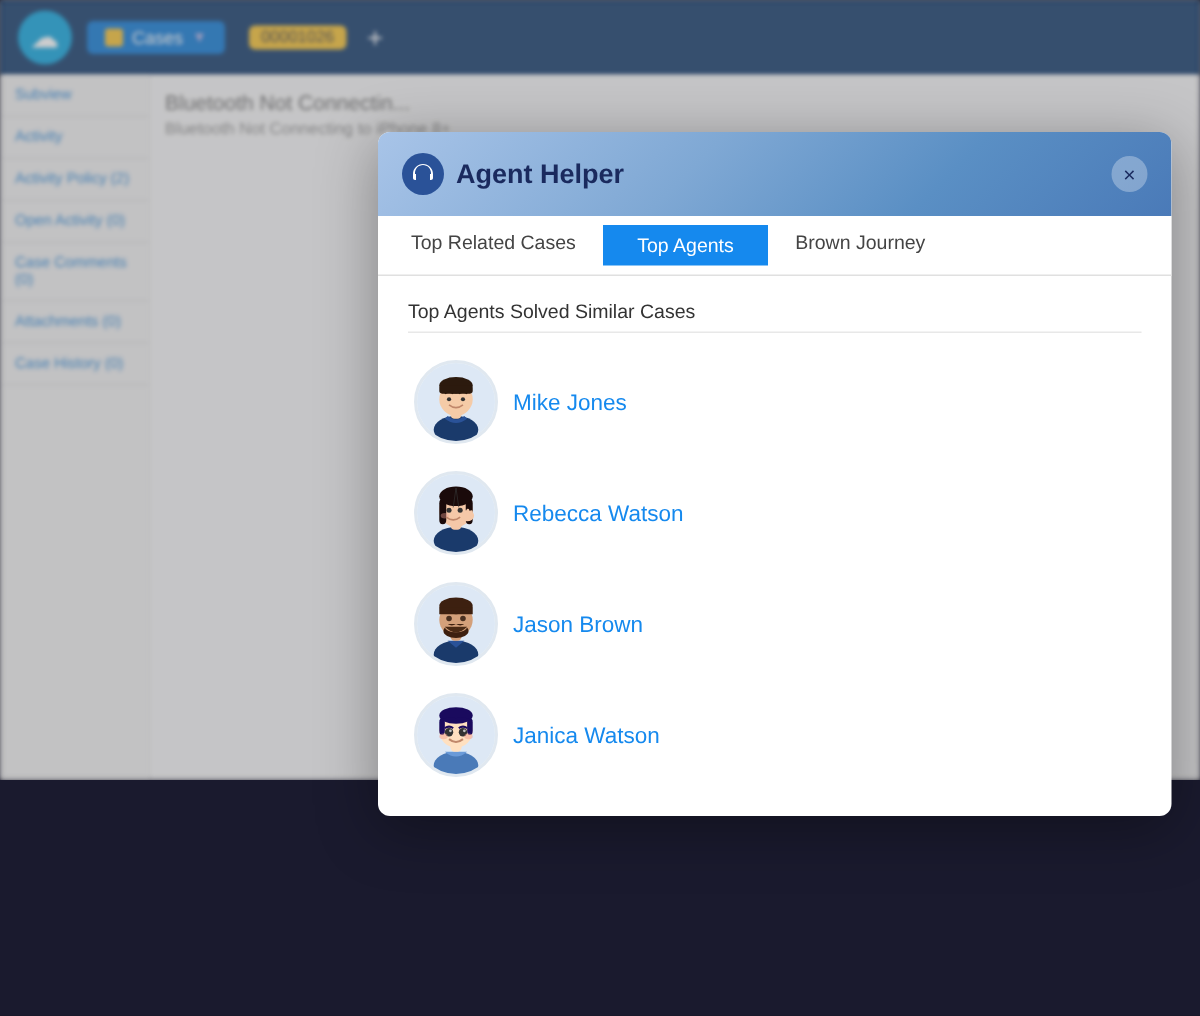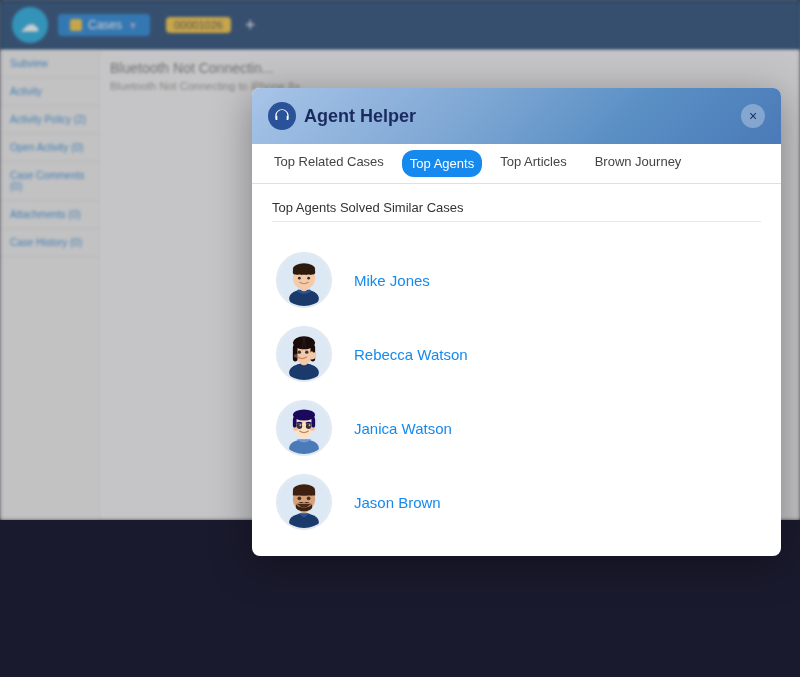--- a/index.html
+++ b/index.html
@@ -205,49 +205,49 @@
       padding: 10px 14px;
       font-size: 13px;
       color: #444;
       cursor: pointer;
       border-bottom: 2px solid transparent;
       white-space: nowrap;
     }
     .tab.active {
       background: #1589ee;
       color: white;
-      border-radius: 12px;
+      border-radius: 0;
       margin: 6px 4px;
-      padding: 6px 8px;
+      padding: 6px 23px;
       border-bottom: none;
     }
 
     
     .modal-body {
       padding: 16px 20px 20px;
     }
     .section-title {
       font-size: 13px;
       color: #333;
       font-weight: 500;
-      margin-bottom: 24px;
+      margin-bottom: 12px;
       padding-bottom: 6px;
       border-bottom: 1px solid #e8e8e8;
     }
 
     
     .agent-list {
       display: flex;
       flex-direction: column;
       gap: 6px;
     }
     .agent-item {
       display: flex;
       align-items: center;
-      gap: 22px;
+      gap: 10px;
       padding: 6px 4px;
     }
     .agent-avatar {
       width: 56px;
       height: 56px;
       border-radius: 50%;
       border: 2px solid #e0e8f0;
       overflow: hidden;
       flex-shrink: 0;
       background: #e8f0f8;
@@ -312,21 +312,20 @@
         </svg>
       </div>
       <span class="modal-title">Agent Helper</span>
     </div>
     <button class="modal-close">×</button>
   </div>
 
   <div class="modal-tabs">
     <div class="tab">Top Related Cases</div>
     <div class="tab active">Top Agents</div>
-    <div class="tab">Top Articles</div>
     <div class="tab">Brown Journey</div>
   </div>
 
   <div class="modal-body">
     <div class="section-title">Top Agents Solved Similar Cases</div>
 
     <div class="agent-list">
 
       <div class="agent-item">
         <div class="agent-avatar">
@@ -382,56 +381,20 @@
 
             <circle cx="23" cy="26" r="1.8" fill="#333"></circle>
             <circle cx="31" cy="26" r="1.8" fill="#333"></circle>
 
             <ellipse cx="20" cy="30" rx="3" ry="2" fill="#f0a090" opacity="0.4"></ellipse>
 
             <path d="M21 31 Q26 35 31 31" stroke="#c0876a" stroke-width="1.2" fill="none"></path>
           </svg>
         </div>
         <span class="agent-name">Rebecca Watson</span>
-      </div>
-
-      <div class="agent-item">
-        <div class="agent-avatar">
-          <svg class="avatar-svg" viewBox="0 0 56 56" xmlns="http://www.w3.org/2000/svg">
-            <circle cx="28" cy="28" r="28" fill="#dde8f5"></circle>
-
-            <ellipse cx="28" cy="50" rx="16" ry="10" fill="#4a7ab8"></ellipse>
-
-            <path d="M20 40 Q28 47 36 40" fill="#6a9ad8"></path>
-
-            <rect x="24" y="33" width="8" height="7" rx="3" fill="#ffe0c0"></rect>
-
-            <circle cx="28" cy="25" r="12" fill="#ffe0c0"></circle>
-
-            <ellipse cx="28" cy="14" rx="12" ry="6" fill="#1a0a5e"></ellipse>
-            <rect x="16" y="16" width="4" height="12" rx="3" fill="#1a0a5e"></rect>
-            <rect x="36" y="16" width="4" height="12" rx="3" fill="#1a0a5e"></rect>
-
-            <path d="M16 18 Q22 14 28 16 Q34 14 40 18" fill="#1a0a5e"></path>
-
-            <circle cx="23" cy="26" r="3" fill="#333"></circle>
-            <circle cx="33" cy="26" r="3" fill="#333"></circle>
-            <circle cx="24" cy="25" r="1" fill="white" opacity="0.7"></circle>
-            <circle cx="34" cy="25" r="1" fill="white" opacity="0.7"></circle>
-
-            <path d="M20 23 Q23 21 26 23" stroke="#1a0a5e" stroke-width="1.5" fill="none"></path>
-            <path d="M30 23 Q33 21 36 23" stroke="#1a0a5e" stroke-width="1.5" fill="none"></path>
-
-            <ellipse cx="19" cy="29" rx="3" ry="2" fill="#f0a090" opacity="0.5"></ellipse>
-            <ellipse cx="37" cy="29" rx="3" ry="2" fill="#f0a090" opacity="0.5"></ellipse>
-
-            <path d="M23 31 Q28 35 33 31" stroke="#c0876a" stroke-width="1.5" fill="none"></path>
-          </svg>
-        </div>
-        <span class="agent-name">Janica Watson</span>
       </div>
 
       <div class="agent-item">
         <div class="agent-avatar">
           <svg class="avatar-svg" viewBox="0 0 56 56" xmlns="http://www.w3.org/2000/svg">
             <circle cx="28" cy="28" r="28" fill="#dde8f5"></circle>
 
             <ellipse cx="28" cy="50" rx="16" ry="10" fill="#1a3a6b"></ellipse>
 
             <path d="M22 40 L28 45 L34 40" fill="#2a5298"></path>
@@ -452,15 +415,51 @@
             <circle cx="23" cy="24" r="2" fill="#4a3020"></circle>
             <circle cx="33" cy="24" r="2" fill="#4a3020"></circle>
 
             <path d="M19 20 Q23 18 27 20" stroke="#3d2010" stroke-width="2" fill="none"></path>
             <path d="M29 20 Q33 18 37 20" stroke="#3d2010" stroke-width="2" fill="none"></path>
           </svg>
         </div>
         <span class="agent-name">Jason Brown</span>
       </div>
 
+      <div class="agent-item">
+        <div class="agent-avatar">
+          <svg class="avatar-svg" viewBox="0 0 56 56" xmlns="http://www.w3.org/2000/svg">
+            <circle cx="28" cy="28" r="28" fill="#dde8f5"></circle>
+
+            <ellipse cx="28" cy="50" rx="16" ry="10" fill="#4a7ab8"></ellipse>
+
+            <path d="M20 40 Q28 47 36 40" fill="#6a9ad8"></path>
+
+            <rect x="24" y="33" width="8" height="7" rx="3" fill="#ffe0c0"></rect>
+
+            <circle cx="28" cy="25" r="12" fill="#ffe0c0"></circle>
+
+            <ellipse cx="28" cy="14" rx="12" ry="6" fill="#1a0a5e"></ellipse>
+            <rect x="16" y="16" width="4" height="12" rx="3" fill="#1a0a5e"></rect>
+            <rect x="36" y="16" width="4" height="12" rx="3" fill="#1a0a5e"></rect>
+
+            <path d="M16 18 Q22 14 28 16 Q34 14 40 18" fill="#1a0a5e"></path>
+
+            <circle cx="23" cy="26" r="3" fill="#333"></circle>
+            <circle cx="33" cy="26" r="3" fill="#333"></circle>
+            <circle cx="24" cy="25" r="1" fill="white" opacity="0.7"></circle>
+            <circle cx="34" cy="25" r="1" fill="white" opacity="0.7"></circle>
+
+            <path d="M20 23 Q23 21 26 23" stroke="#1a0a5e" stroke-width="1.5" fill="none"></path>
+            <path d="M30 23 Q33 21 36 23" stroke="#1a0a5e" stroke-width="1.5" fill="none"></path>
+
+            <ellipse cx="19" cy="29" rx="3" ry="2" fill="#f0a090" opacity="0.5"></ellipse>
+            <ellipse cx="37" cy="29" rx="3" ry="2" fill="#f0a090" opacity="0.5"></ellipse>
+
+            <path d="M23 31 Q28 35 33 31" stroke="#c0876a" stroke-width="1.5" fill="none"></path>
+          </svg>
+        </div>
+        <span class="agent-name">Janica Watson</span>
+      </div>
+
     </div>
   </div>
 </div>
 
 </body></html>

